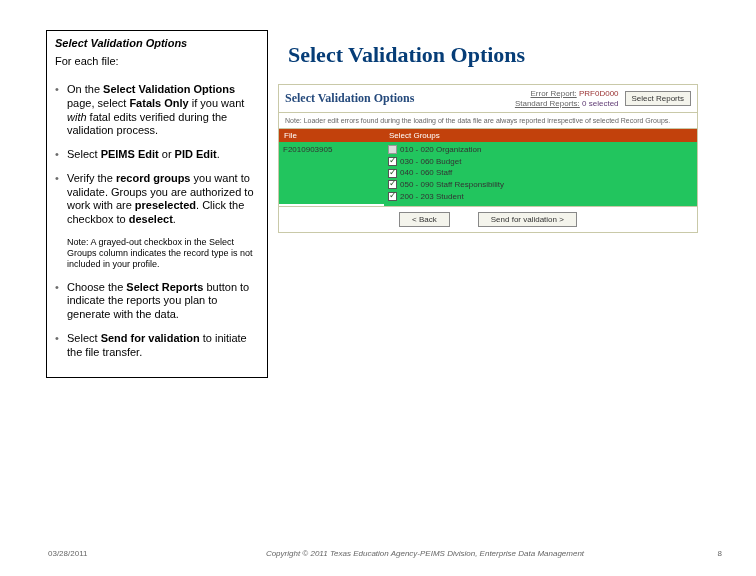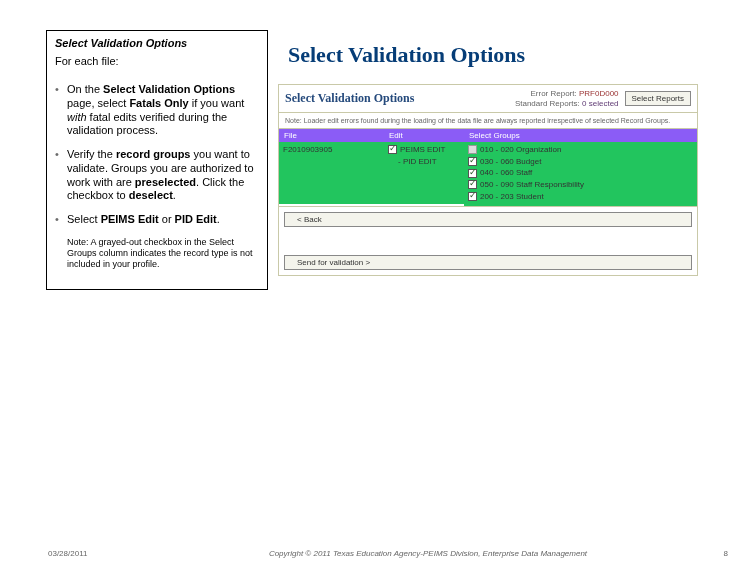--- a/index.html
+++ b/index.html
@@ -92,21 +92,21 @@
     font-size: 12px;
     flex: 1;
   }
   .app-header .reports {
     font-size: 8px;
     line-height: 1.2;
     color: #555;
     text-align: right;
     margin-right: 6px;
   }
-  .app-header .reports .rlabel { color: #666; }
+  .app-header .reports .rlabel { color: #666; text-decoration: underline; }
   .app-header .reports .rvalue1 { color: #9a3333; }
   .app-header .reports .rvalue2 { color: #5f3a74; }
   .app-header .btn {
     border: 1px solid #888;
     background: #f4f4ec;
     padding: 2px 6px;
     font-size: 8px;
     color: #333;
     white-space: nowrap;
   }
@@ -120,21 +120,21 @@
     border-top: 1px solid #c9c9a8;
   }
   .app-col {
     padding: 0;
   }
   .app-col.c1 { flex: 0 0 105px; }
   .app-col.c2 { flex: 0 0 100px; }
   .app-col.c3 { flex: 0 0 80px; }
   .app-col.c4 { flex: 1; }
   .app-col-h {
-    background: #8b5cf6;
+    background: #c2410c;
     color: #fff;
     font-size: 8px;
     padding: 2px 5px;
   }
   .app-col-body {
     background: #22c55e;
     padding: 3px 4px;
     font-size: 8px;
     color: #333;
     min-height: 62px;
@@ -167,35 +167,34 @@
     background: #ddd;
     border-color: #999;
   }
   .app-footer {
     display: flex;
     justify-content: center;
     gap: 28px;
     padding: 5px;
     border-top: 1px solid #c9c9a8;
     background: #fff;
-    flex-direction: column;
   }
   .app-footer .btn {
     border: 1px solid #888;
     background: #f4f4ec;
     padding: 2px 12px;
     font-size: 8px;
     color: #333;
   }
   
   .slide-footer {
     position: absolute;
     bottom: 18px;
     left: 0;
-    right: 0;
+    right: 6px;
     display: flex;
     align-items: flex-start;
     font-size: 8px;
     color: #666;
     padding: 0 28px 0 48px;
     margin-top: 24px;
   }
   .slide-footer .date { width: 100px; }
   .slide-footer .copy { flex: 1; text-align: center; font-style: italic; }
   .slide-footer .pn { width: 20px; text-align: right; }
@@ -203,24 +202,28 @@
 </head>
 <body>
 
 <div class="main">
 
   <div class="left-box">
     <div class="title">Select Validation Options</div>
     <div class="subtitle">For each file:</div>
     <ul>
       <li>On the <b>Select Validation Options</b> page, select <b>Fatals Only</b> if you want <em>with</em> fatal edits verified during the validation process.</li>
+      <li>Select <b>PEIMS Edit</b> or <b>PID Edit</b>.</li>
       <li>Verify the <b>record groups</b> you want to validate. Groups you are authorized to work with are <b>preselected</b>. Click the checkbox to <b>deselect</b>.</li>
-      <li>Select <b>PEIMS Edit</b> or <b>PID Edit</b>.</li>
     </ul>
     <div class="note"><b>Note:</b> A grayed-out checkbox in the <b>Select Groups</b> column indicates the record type is not included in your profile.</div>
+    <ul>
+      <li>Choose the <b>Select Reports</b> button to indicate the reports you plan to generate with the data.</li>
+      <li>Select <b>Send for validation</b> to initiate the file transfer.</li>
+    </ul>
   </div>
 
   <div class="right">
     <div class="big-title">Select Validation Options</div>
 
     <div class="app">
       <div class="app-header">
         <div class="title">Select Validation Options</div>
         <div class="reports">
           <div>
@@ -237,32 +240,20 @@
 
       <div class="app-note">Note: Loader edit errors found during the loading of the data file are always reported irrespective of selected Record Groups.</div>
 
       <div class="app-table">
         <div class="app-col c1">
           <div class="app-col-h">File</div>
           <div class="app-col-body">
             <span>F2010903905</span>
           </div>
         </div>
-        <div class="app-col c3">
-          <div class="app-col-h">Edit</div>
-          <div class="app-col-body">
-            <div class="row">
-              <span class="cb checked"></span>
-              <span>PEIMS EDIT</span>
-            </div>
-            <div class="row" style="padding-left:10px;">
-              <span>- <span>PID EDIT</span></span>
-            </div>
-          </div>
-        </div>
         <div class="app-col c4">
           <div class="app-col-h">Select Groups</div>
           <div class="app-col-body">
             <div class="row">
                 <span class="cb gray"></span>
                 <span>010 - 020 Organization</span>
               </div>
             <div class="row">
                 <span class="cb checked"></span>
                 <span>030 - 060 Budget</span>

